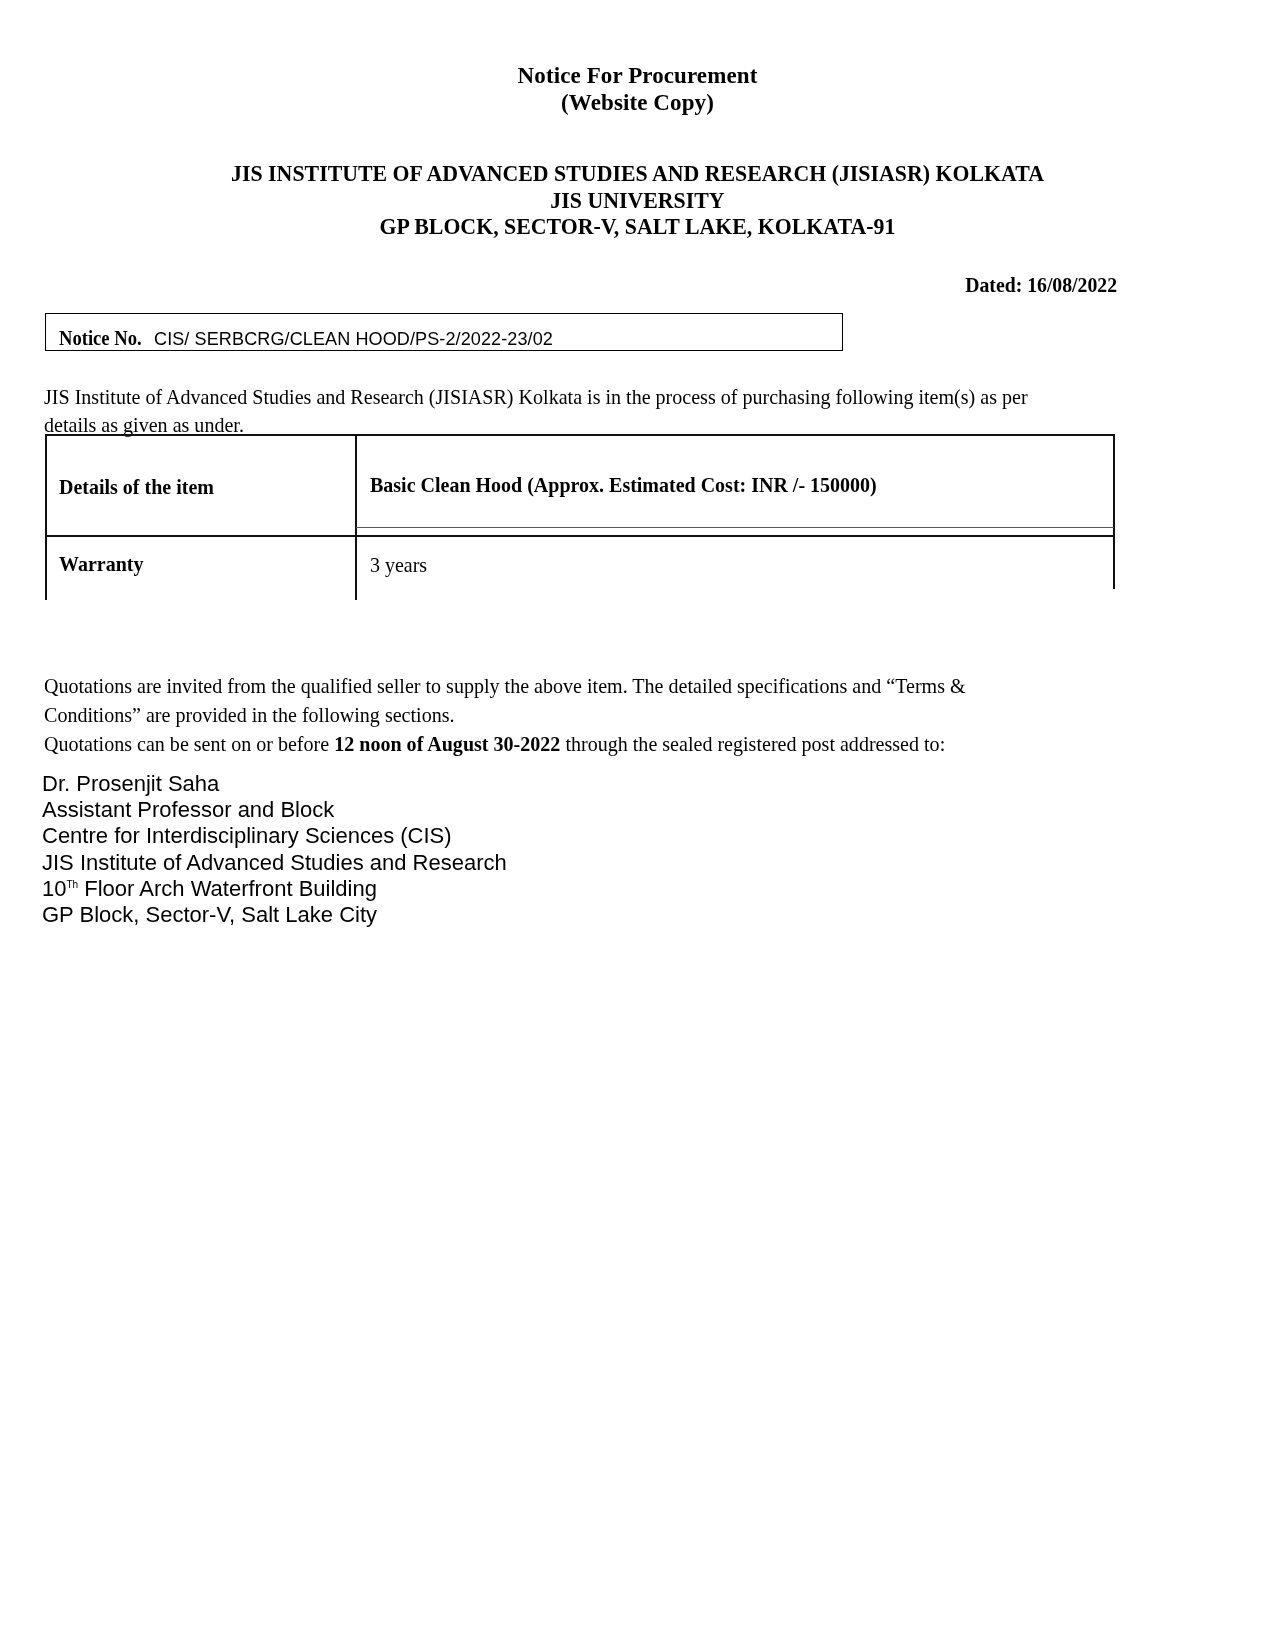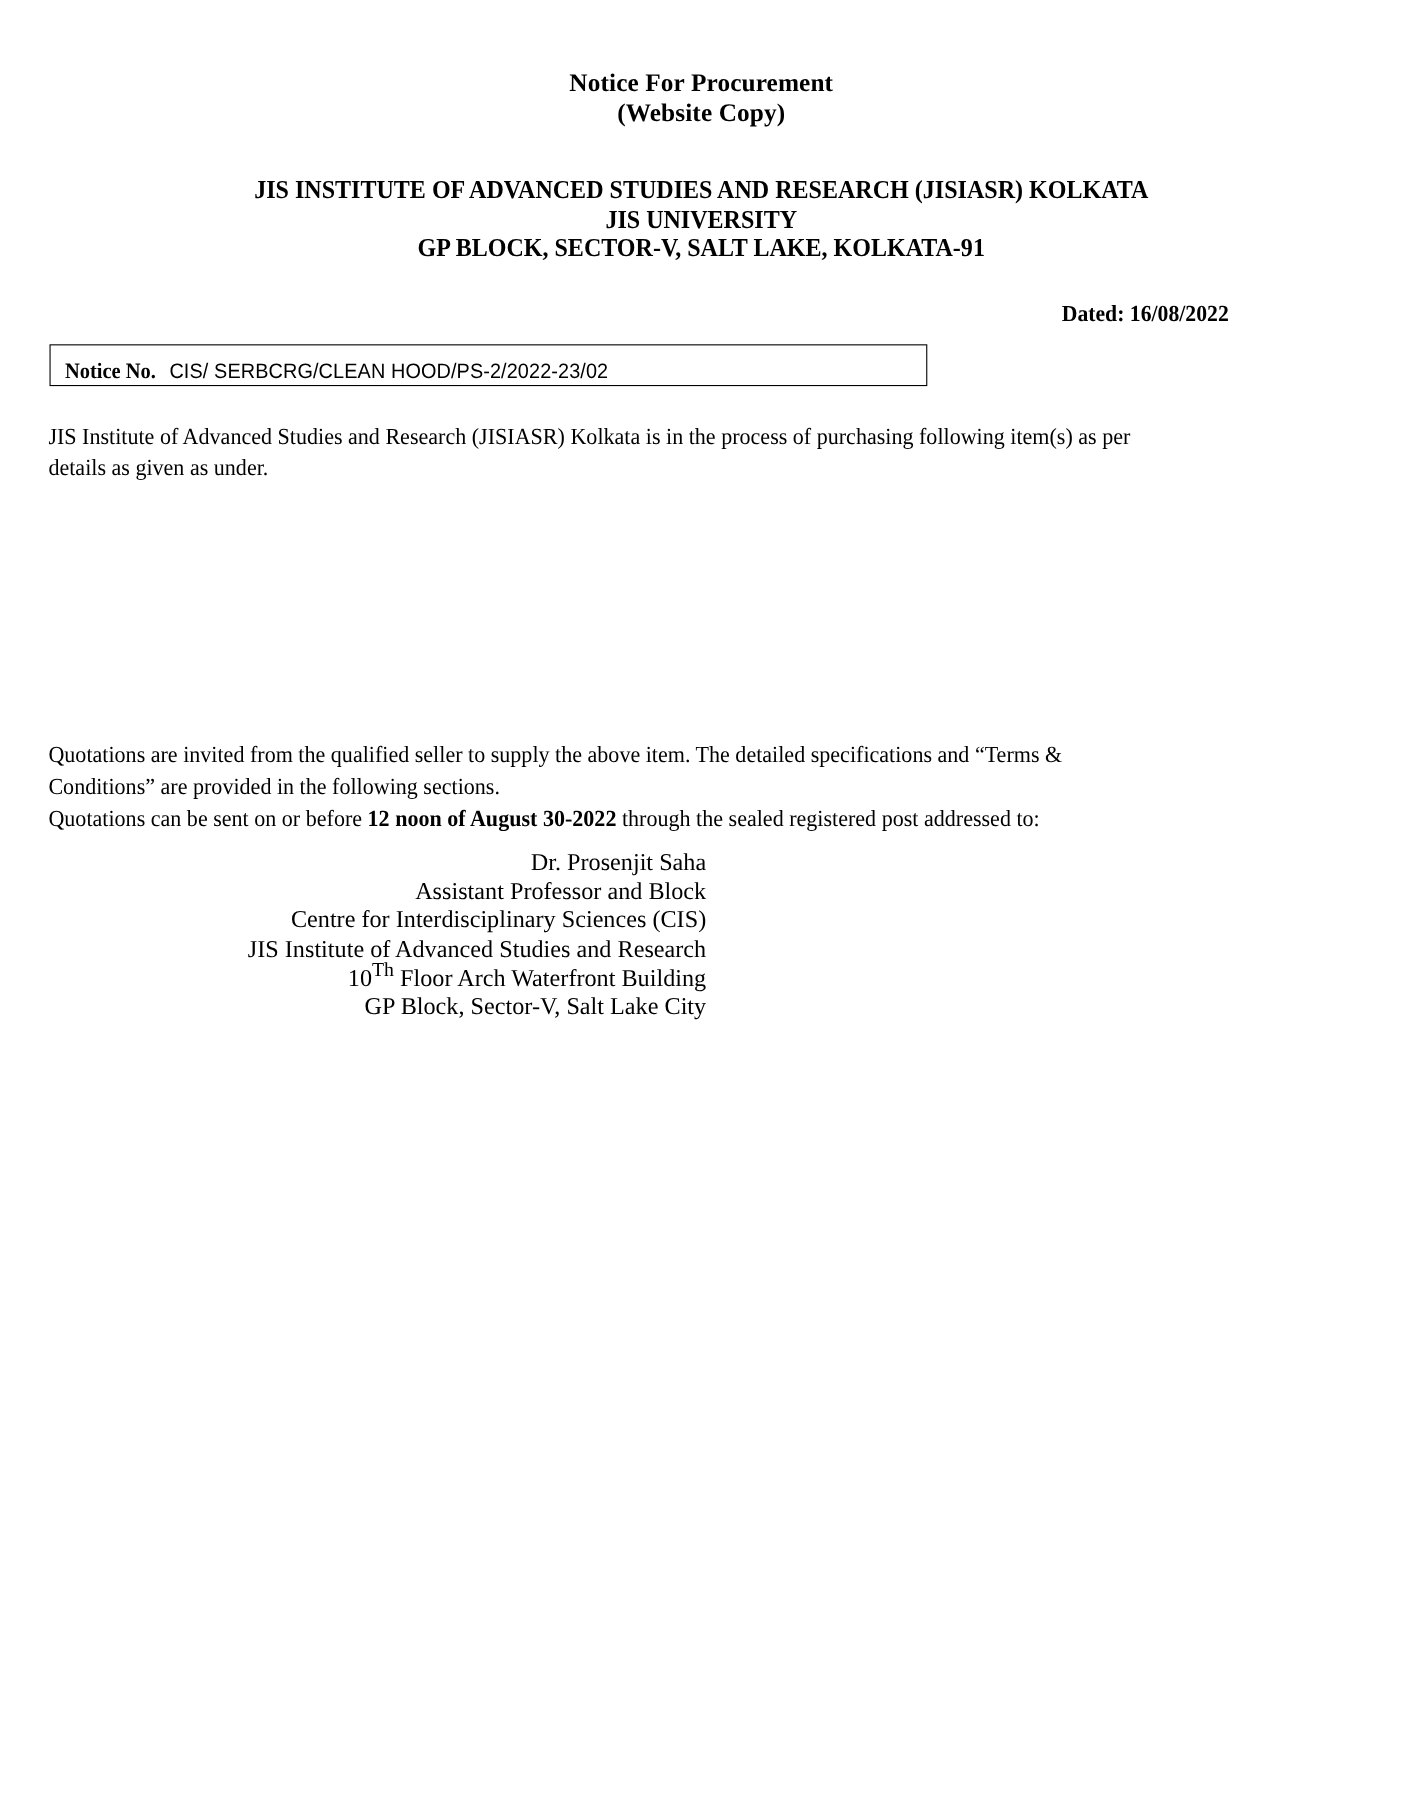--- a/index.html
+++ b/index.html
@@ -181,27 +181,26 @@
   #para-quotations { top: 672px; }
   #para-deadline   { top: 730px; width: 1060px; }
   .bold-inline { font-weight: bold; }
 
   
   .address-block {
     position: absolute;
     top: 771px;
     left: 42px;
     width: 600px;
-    font-family: Liberation Serif, serif;
+    font-family: Liberation Sans, sans-serif;
     font-size: 22px;
     line-height: 26.2px;
-    text-align: right;
   }
   .address-line { white-space: nowrap; }
-  .sup { font-size: 18px; vertical-align: super; line-height: 0; }
+  .sup { font-size: 10px; vertical-align: super; line-height: 0; }
 </style>
 </head>
 <body>
 
 <div class="page">
 
   <div class="doc-title" id="title-line1">Notice For Procurement</div>
   <div class="doc-title" id="title-line2">(Website Copy)</div>
 
   <div class="inst-line" id="inst-line1">JIS INSTITUTE OF ADVANCED STUDIES AND RESEARCH (JISIASR) KOLKATA</div>
@@ -210,20 +209,34 @@
 
   <div class="dated">Dated: 16/08/2022</div>
 
   <div class="notice-box">
     <span class="notice-label">Notice No.</span>
     <span class="notice-value">CIS/ SERBCRG/CLEAN HOOD/PS-2/2022-23/02</span>
   </div>
 
   <div class="intro-para">JIS Institute of Advanced Studies and Research (JISIASR) Kolkata is in the process of purchasing following item(s) as per details as given as under.</div>
 
+  <div class="item-table">
+    <div class="tbl-hline hline-top"></div>
+    <div class="tbl-border-left"></div>
+    <div class="tbl-border-mid"></div>
+    <div class="tbl-border-right"></div>
+    <div class="tbl-hline hline-row1b"></div>
+    <div class="tbl-hline hline-row1"></div>
+
+    <div class="tbl-cell cell-label" id="cell-details-label">Details of the item</div>
+    <div class="tbl-cell" id="cell-details-value">Basic Clean Hood (Approx. Estimated Cost: INR /- 150000)</div>
+
+    <div class="tbl-cell cell-label" id="cell-warranty-label">Warranty</div>
+    <div class="tbl-cell" id="cell-warranty-value">3 years</div>
+  </div>
 
   <div class="body-para" id="para-quotations">Quotations are invited from the qualified seller to supply the above item. The detailed specifications and “Terms &amp; Conditions” are provided in the following sections.</div>
 
   <div class="body-para" id="para-deadline"><span>Quotations can be sent on or before </span><span class="bold-inline">12 noon of August 30-2022</span><span> through the sealed registered post addressed to:</span></div>
 
   <div class="address-block">
     <div class="address-line">Dr. Prosenjit Saha</div>
     <div class="address-line">Assistant Professor and Block</div>
     <div class="address-line">Centre for Interdisciplinary Sciences (CIS)</div>
     <div class="address-line">JIS Institute of Advanced Studies and Research</div>

